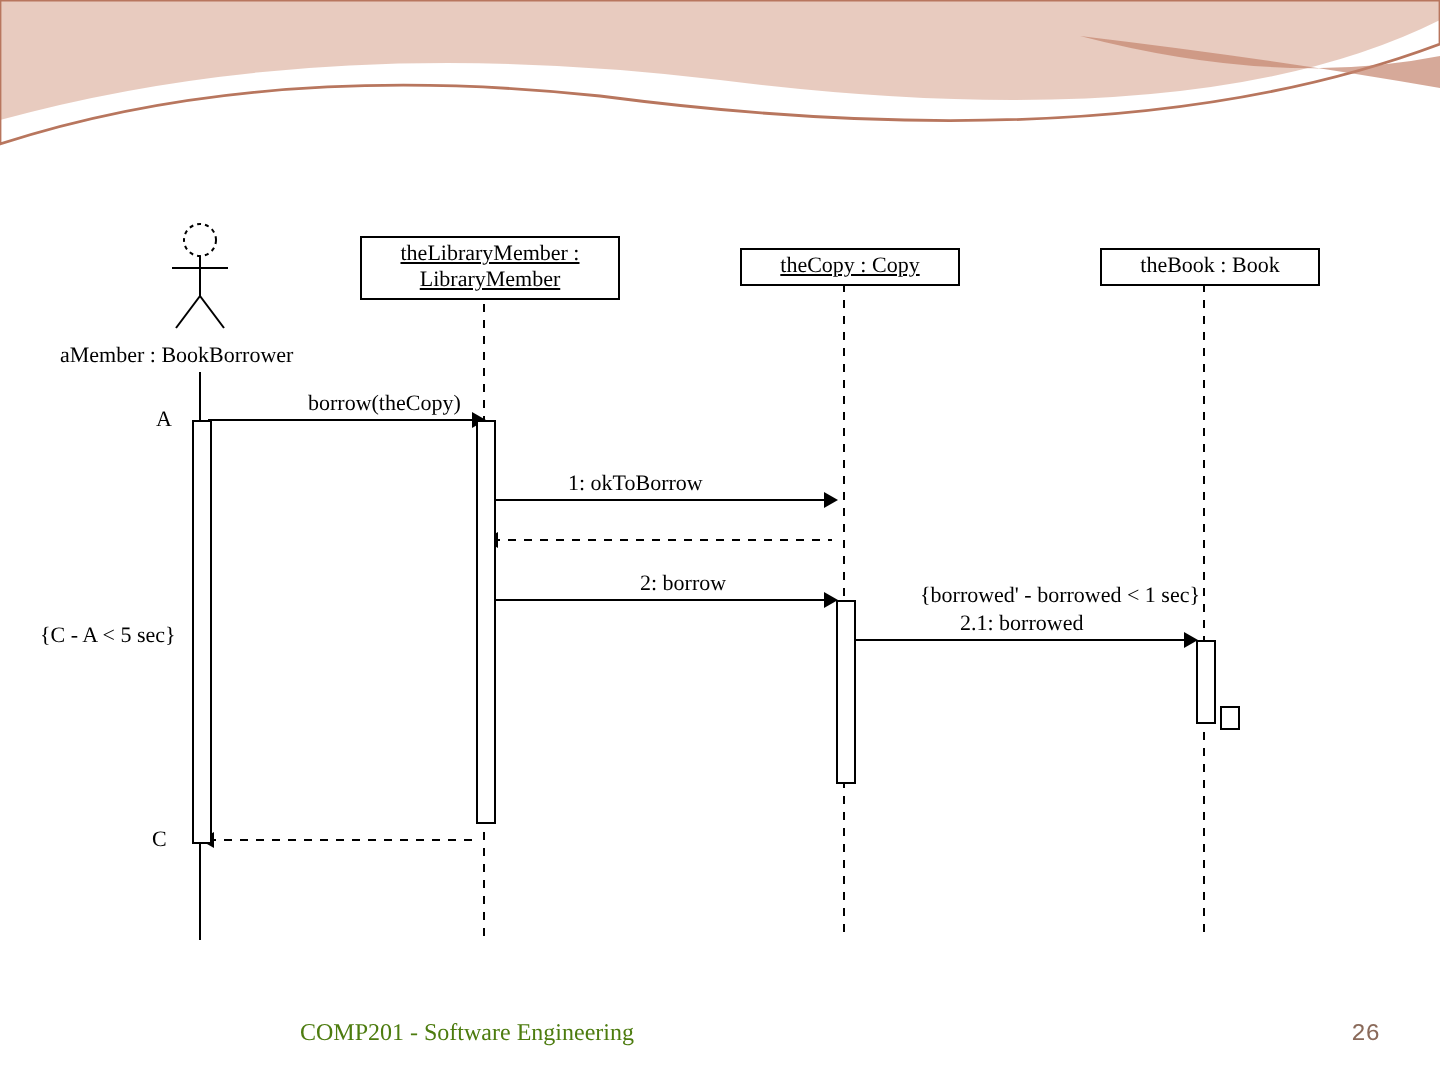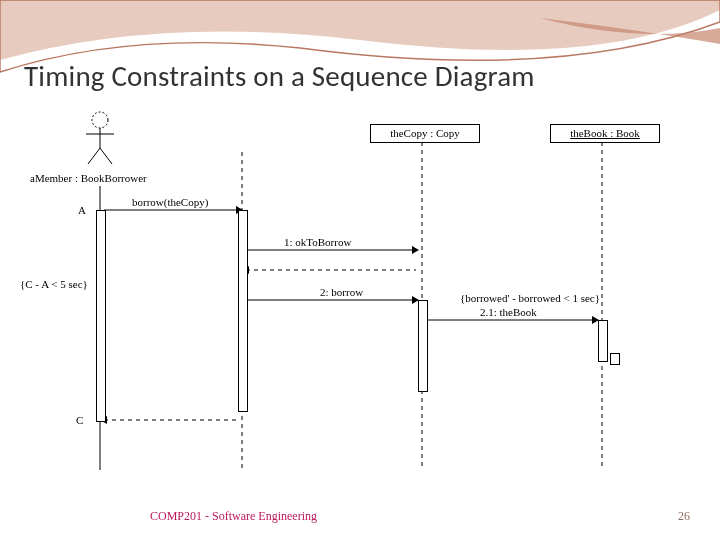--- a/index.html
+++ b/index.html
@@ -2,55 +2,58 @@
 <html><head>
 <meta charset="utf-8">
 <style>
   html,body{margin:0;padding:0;width:720px;height:540px;background:#fff;font-family:Calibri,Arial,sans-serif;overflow:hidden}
   .slide{position:relative;width:720px;height:540px}
   .swoosh{position:absolute;top:0;left:0;width:720px;height:90px;pointer-events:none}
   .title{position:absolute;top:58px;left:24px;font-size:29px;color:#333;letter-spacing:.2px}
   .diagram{position:absolute;top:110px;left:30px;width:660px;height:370px;font-family:'Times New Roman',serif;font-size:12px}
   .dbox{position:absolute;border:1px solid #000;background:#fff;text-align:center;padding:2px 4px;line-height:13px;font-size:11px}
   .lbl{position:absolute;font-size:11px;white-space:nowrap}
-  .footer-left{position:absolute;bottom:16px;left:150px;font-family:'Times New Roman',serif;font-size:12px;color:#be185d}
-  .footer-right{position:absolute;bottom:16px;right:30px;font-family:Liberation Serif, serif;font-size:12px;color:#8a6a5a}
+  .footer-left{position:absolute;bottom:16px;left:150px;font-family:'Times New Roman',serif;font-size:12px;color:#4d7c0f}
+  .footer-right{position:absolute;bottom:16px;right:30px;font-family:Liberation Mono, monospace;font-size:12px;color:#8a6a5a}
   .arrowR{position:absolute;width:0;height:0;border-top:4px solid transparent;border-bottom:4px solid transparent;border-left:7px solid #000}
   .arrowL{position:absolute;width:0;height:0;border-top:4px solid transparent;border-bottom:4px solid transparent;border-right:7px solid #000}
   .act-bar{position:absolute;width:8px;background:#fff;border:1px solid #000}
 </style>
 </head>
 <body>
 
 <div class="slide">
 
   <svg class="swoosh" viewBox="0 0 720 90">
     <path d="M0 0 L720 0 L720 10 Q600 70 360 40 Q160 16 0 60 Z" fill="#d6a08a" opacity="0.55"></path>
     <path d="M0 0 L720 0 L720 22 Q560 82 300 48 Q130 30 0 72 Z" fill="none" stroke="#b8765e" stroke-width="1.4"></path>
     <path d="M720 0 L720 44 Q640 30 540 18 Q640 44 720 28 Z" fill="#c5846d" opacity="0.7"></path>
   </svg>
 
-  <div class="title">Timing Constraints on a Sequence Diagram</div>
 
   <div class="diagram">
 
     <svg style="position:absolute;left:50px;top:0;width:40px;height:58px">
       <circle cx="20" cy="10" r="8" fill="none" stroke="#000" stroke-dasharray="2 2"></circle>
       <line x1="20" y1="18" x2="20" y2="38" stroke="#000"></line>
       <line x1="6" y1="24" x2="34" y2="24" stroke="#000"></line>
       <line x1="20" y1="38" x2="8" y2="54" stroke="#000"></line>
       <line x1="20" y1="38" x2="32" y2="54" stroke="#000"></line>
     </svg>
     <div class="lbl" style="left:0;top:62px;">aMember : BookBorrower</div>
 
+    <div class="dbox" style="left:150px;top:8px;width:120px">
+      <span style="text-decoration:underline">theLibraryMember :</span><br>
+      <span style="text-decoration:underline">LibraryMember</span>
+    </div>
     <div class="dbox" style="left:340px;top:14px;width:100px">
-      <span style="">theCopy : Copy</span>
+      <span style="text-decoration:underline">theCopy : Copy</span>
     </div>
     <div class="dbox" style="left:520px;top:14px;width:100px">
-      <span style="text-decoration:underline">theBook : Book</span>
+      <span style="">theBook : Book</span>
     </div>
 
     <svg style="position:absolute;left:0;top:0;width:660px;height:370px;pointer-events:none">
       <line x1="70" y1="76" x2="70" y2="360" stroke="#000"></line>
       <line x1="212" y1="42" x2="212" y2="360" stroke="#000" stroke-dasharray="4 4"></line>
       <line x1="392" y1="32" x2="392" y2="360" stroke="#000" stroke-dasharray="4 4"></line>
       <line x1="572" y1="32" x2="572" y2="360" stroke="#000" stroke-dasharray="4 4"></line>
 
       <line x1="74" y1="100" x2="206" y2="100" stroke="#000"></line>
 
@@ -70,27 +73,27 @@
     <div class="arrowR" style="left:382px;top:186px"></div>
     <div class="arrowR" style="left:562px;top:206px"></div>
     <div class="arrowL" style="left:70px;top:306px"></div>
 
     <div class="act-bar" style="left:66px;top:100px;height:210px"></div>
     <div class="act-bar" style="left:208px;top:100px;height:200px"></div>
     <div class="act-bar" style="left:388px;top:190px;height:90px"></div>
     <div class="act-bar" style="left:568px;top:210px;height:40px"></div>
     <div class="act-bar" style="left:580px;top:243px;width:8px;height:10px"></div>
 
-    <div class="lbl" style="left:102px;top:86px">borrow(theCopy)</div>
+    <div class="lbl" style="left:124px;top:86px">borrow(theCopy)</div>
     <div class="lbl" style="left:254px;top:126px">1: okToBorrow</div>
     <div class="lbl" style="left:290px;top:176px">2: borrow</div>
-    <div class="lbl" style="left:450px;top:196px">2.1: theBook</div>
+    <div class="lbl" style="left:450px;top:196px">2.1: borrowed</div>
 
     <div class="lbl" style="left:48px;top:94px">A</div>
     <div class="lbl" style="left:46px;top:304px">C</div>
 
-    <div class="lbl" style="left:-10px;top:168px">{C - A &lt; 5 sec}</div>
+    <div class="lbl" style="left:-10px;top:202px">{C - A &lt; 5 sec}</div>
     <div class="lbl" style="left:430px;top:182px">{borrowed' - borrowed &lt; 1 sec}</div>
   </div>
 
   <div class="footer-left">COMP201 - Software Engineering</div>
   <div class="footer-right">26</div>
 </div>
 
 </body></html>

